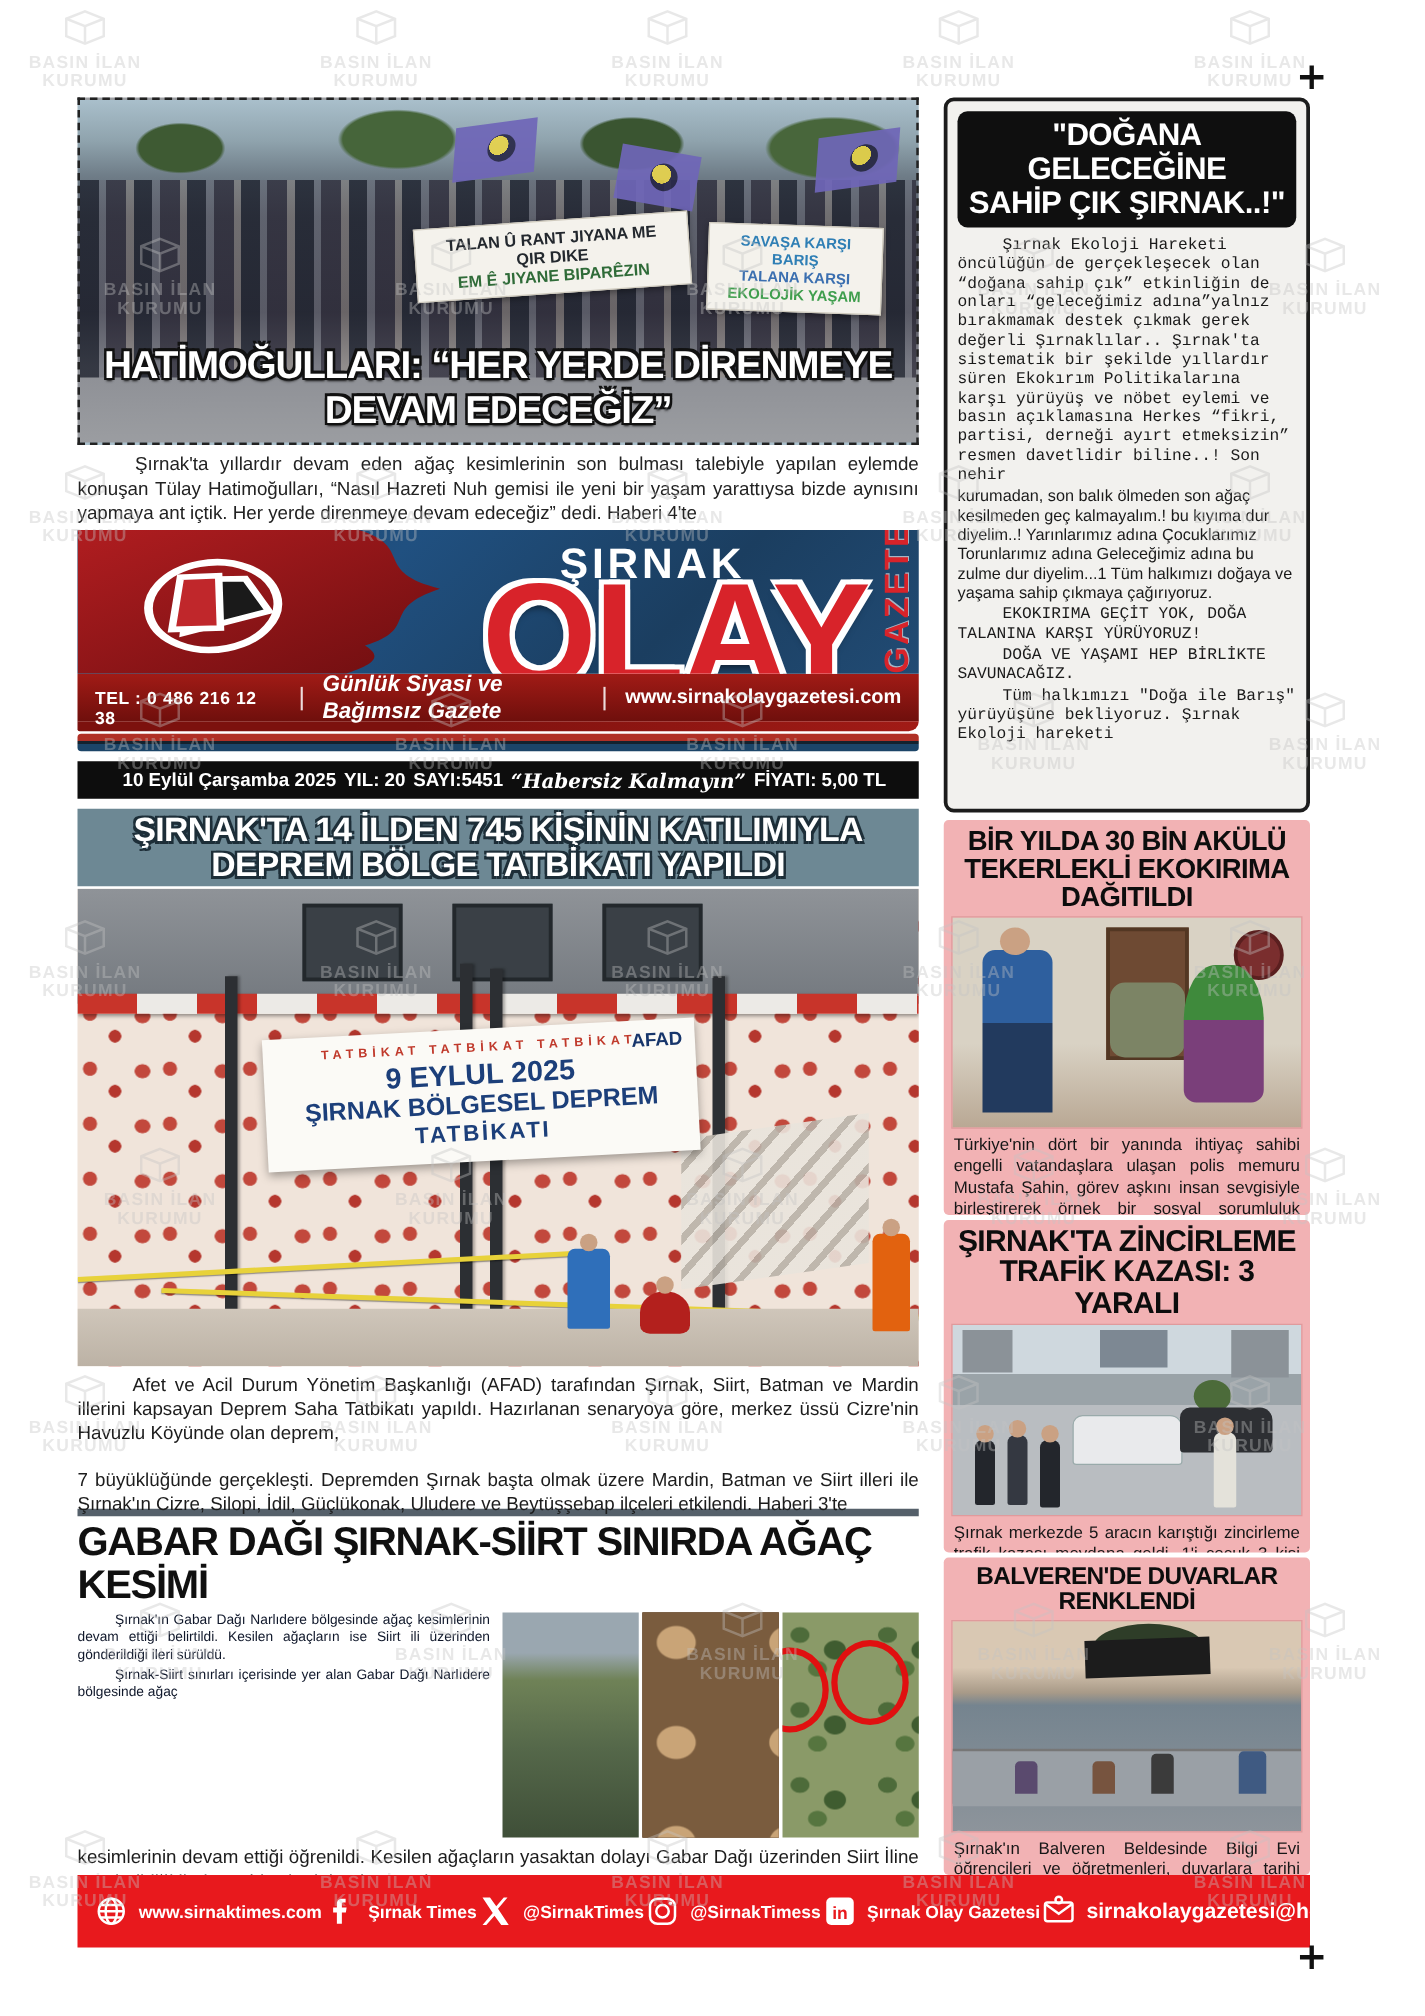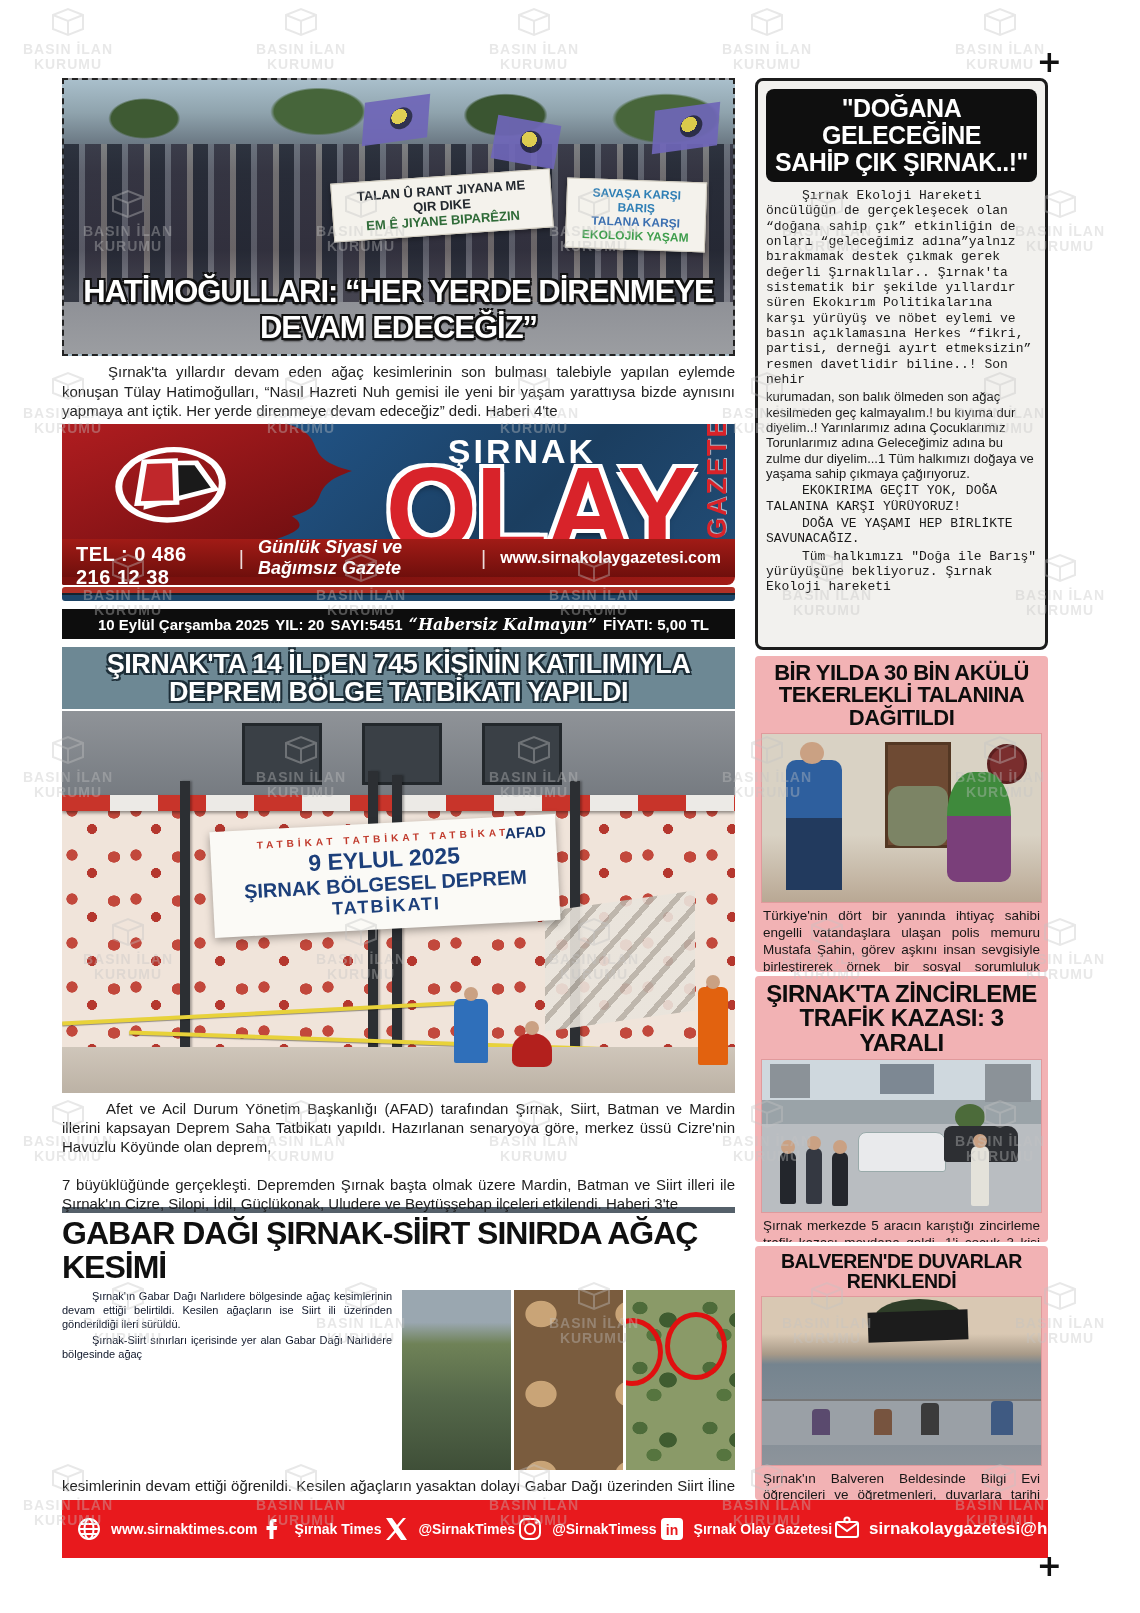--- a/index.html
+++ b/index.html
@@ -43,21 +43,21 @@
   .mh-sirnak{position:absolute;left:310px;top:8px;width:300px;text-align:center;color:#fff;
     font-size:34px;font-weight:900;letter-spacing:3px;}
   .mh-olay{position:absolute;left:268px;top:26px;width:420px;text-align:center;color:#d8232a;
     font-size:118px;font-weight:900;letter-spacing:-2px;line-height:1;
     text-shadow:-4px -4px 0 #fff,4px -4px 0 #fff,-4px 4px 0 #fff,4px 4px 0 #fff,0 6px 6px rgba(0,0,0,.5);}
   .mh-gazetesi{position:absolute;right:2px;top:4px;bottom:0;display:flex;align-items:center;
     writing-mode:vertical-rl;transform:rotate(180deg);color:#d8232a;font-size:27px;font-weight:900;letter-spacing:2px;
     text-shadow:1px 1px 0 rgba(255,255,255,.6);}
   .mh-strip{height:38px;background:linear-gradient(180deg,#a11b16,#6f0f0c);display:flex;align-items:center;
     color:#fff;padding:0 14px;gap:14px;}
-  .mh-tel{font-size:20px;font-weight:700;letter-spacing:.5px;width:208px;margin-top:16px;}
+  .mh-tel{font-size:14px;font-weight:700;letter-spacing:.5px;width:208px;margin-top:16px;}
   .mh-sep{font-size:20px;opacity:.85;}
   .mh-slogan{font-size:18px;font-weight:700;font-style:italic;}
   .mh-site{font-size:16px;font-weight:700;}
   .mh-wave{height:8px;background:linear-gradient(90deg,#7c110e 0 40%,#a11b16);border-radius:0 0 40px 8px;}
   .deco-stripes{height:14px;margin-top:2px;background:linear-gradient(180deg,#b03026 0 42%,#14222e 42% 58%,#1c4568 58% 100%);
     border-radius:3px;}
   
   .datebar{margin-top:8px;height:30px;background:#0d0d0d;color:#fff;display:flex;align-items:center;
     justify-content:space-between;padding:0 26px 0 36px;font-size:15px;font-weight:700;}
   .datebar .motto{font-family:"DejaVu Serif",serif;font-style:italic;font-size:16px;}
@@ -787,21 +787,21 @@
         <p class="ind">EKOKIRIMA GEÇİT YOK, DOĞA TALANINA KARŞI YÜRÜYORUZ!</p>
         <p class="ind">DOĞA VE YAŞAMI HEP BİRLİKTE SAVUNACAĞIZ.</p>
         <p class="ind">Tüm halkımızı "Doğa ile Barış" yürüyüşüne bekliyoruz. Şırnak Ekoloji hareketi</p>
 
       </div>
     </div>
 
     <div class="pink-box" style="margin-top:6px;height:316px;">
       <div class="pb-head" style="font-size:22px;">
         <div>BİR YILDA 30 BİN AKÜLÜ</div>
-        <div>TEKERLEKLİ TALANINA DAĞITILDI</div>
+        <div>TEKERLEKLİ EKOKIRIMA DAĞITILDI</div>
       </div>
       <div class="pb-photo ph-room">
         <div class="ph-door"></div>
         <div class="ph-clock"></div>
         <div class="ph-cop"></div>
         <div class="ph-man"></div>
         <div class="ph-scarf"></div>
       </div>
       <div class="pb-body">
         <span class="ind">Türkiye'nin dört bir yanında ihtiyaç sahibi engelli vatandaşlara ulaşan polis memuru Mustafa Şahin, görev aşkını insan sevgisiyle birleştirerek örnek bir sosyal sorumluluk projesine imza attı. Şahin, sadece bir yılda 30 bin akülü tekerlekli sandalye dağıtarak engelli bireylerin yaşamına umut oldu. Haberi 2'de</span>

